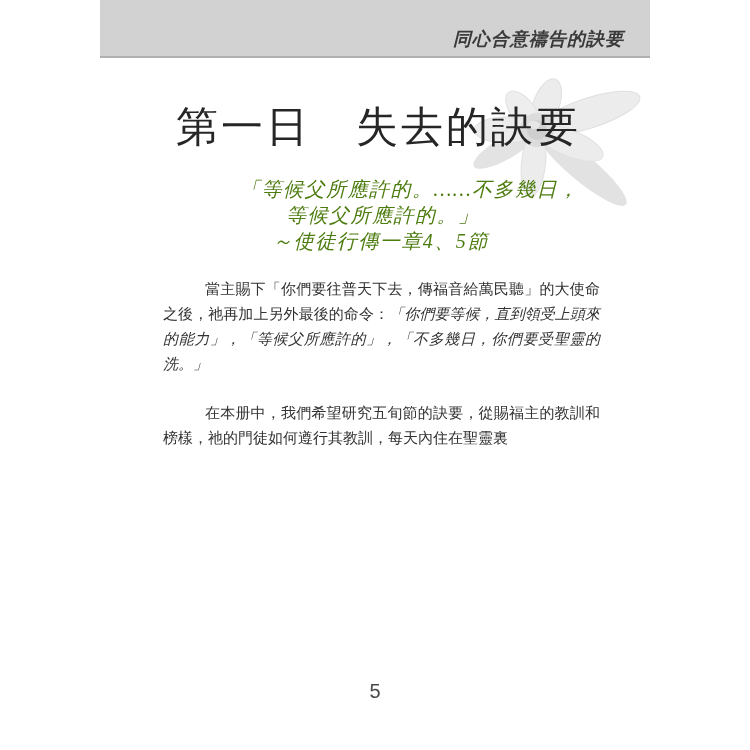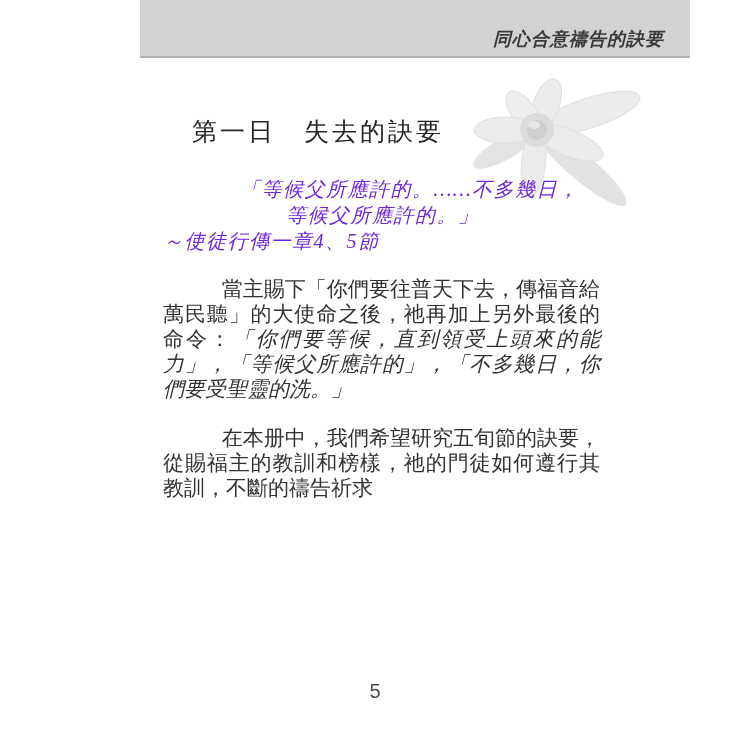--- a/index.html
+++ b/index.html
@@ -3,50 +3,50 @@
 <meta charset="utf-8">
 <style>
   html,body{margin:0;padding:0;background:#ffffff;}
   .page{
     position:relative;width:750px;height:750px;background:#ffffff;overflow:hidden;
     font-family:"Liberation Serif","DejaVu Serif",serif;
   }
   
   .header-band{
     position:absolute;left:100px;top:0;width:550px;height:56px;
-    background:#d2d2d2;border-bottom:2px solid #b0b0b0;margin-left:40px;
+    background:#d2d2d2;border-bottom:2px solid #b0b0b0;
   }
   .running-title{
     position:absolute;right:26px;bottom:5px;
     font-family:"Liberation Serif","DejaVu Serif",serif;
     font-style:italic;font-weight:700;font-size:18px;letter-spacing:1px;
     color:#3a3a3a;white-space:nowrap;
   }
   
   .flower{position:absolute;left:458px;top:68px;width:200px;height:145px;}
   
   .chapter-title{
-    position:absolute;left:176px;top:99px;margin:16px;
+    position:absolute;left:176px;top:99px;margin:0;
     font-family:"Liberation Sans","DejaVu Sans",sans-serif;
-    font-weight:500;font-size:25px;letter-spacing:3px;color:#262626;
+    font-weight:500;font-size:42px;letter-spacing:3px;color:#262626;
     white-space:nowrap;
   }
   
   .quote{
     position:absolute;left:163px;top:176px;width:437px;
     font-style:italic;font-size:20px;line-height:26px;
-    letter-spacing:1.5px;color:#6d28d9;
+    letter-spacing:1.5px;color:#4d7c0f;
   }
   .q1{padding-left:77px;}
   .q2{padding-left:123px;}
-  .q3{text-align:left;padding-right:2px;}
+  .q3{text-align:center;padding-right:2px;}
   
   .body-text{
     position:absolute;left:163px;top:277px;width:437px;
-    font-size:21px;line-height:25px;color:#323232;
+    font-size:15px;line-height:25px;color:#323232;
     text-align:justify;
   }
   .para{margin:0 0 24px 0;text-indent:2.8em;}
   .para.last{margin-bottom:0;}
   .kai{font-style:italic;}
   
   .page-number{
     position:absolute;left:340px;top:680px;width:70px;text-align:center;
     font-family:"Liberation Sans","DejaVu Sans",sans-serif;
     font-size:20px;color:#4a4a4a;
@@ -83,18 +83,18 @@
   <h1 class="chapter-title">第一日　失去的訣要</h1>
 
   <div class="quote">
     <div class="q1">「等候父所應許的。……不多幾日，</div>
     <div class="q2">等候父所應許的。」</div>
     <div class="q3">～使徒行傳一章4、5節</div>
   </div>
 
   <div class="body-text">
     <p class="para"><span>當主賜下「你們要往普天下去，傳福音給萬民聽」的大使命之後，祂再加上另外最後的命令：</span><span class="kai">「你們要等候，直到領受上頭來的能力」，「等候父所應許的」，「不多幾日，你們要受聖靈的洗。」</span></p>
-    <p class="para last">在本册中，我們希望研究五旬節的訣要，從賜福主的教訓和榜樣，祂的門徒如何遵行其教訓，不斷的禱告祈求</p>
+    <p class="para last">在本册中，我們希望研究五旬節的訣要，從賜福主的教訓和榜樣，祂的門徒如何遵行其教訓，每天內住在聖靈裏</p>
   </div>
 
   <div class="page-number">5</div>
 
 </div>
 
 </body></html>

